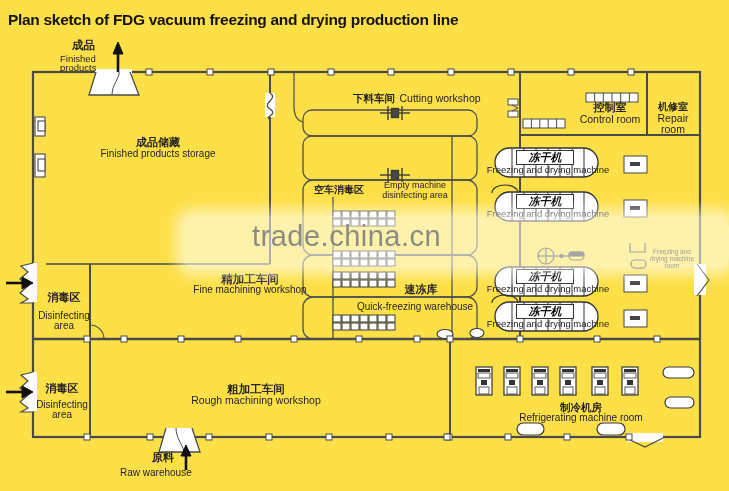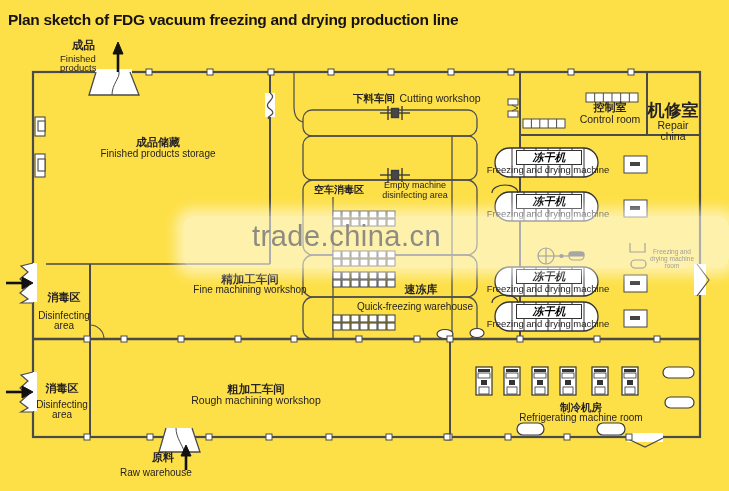--- a/index.html
+++ b/index.html
@@ -5,21 +5,21 @@
   *{margin:0;padding:0;box-sizing:border-box}
   html,body{background:#fff}
   body{width:729px;height:491px;font-family:"Liberation Sans",sans-serif}
   #canvas{position:relative;width:729px;height:491px;background:#fde047;overflow:hidden}
   svg{position:absolute;left:0;top:0}
   .lbl{position:absolute;color:#262224;line-height:1.06;z-index:2}
   .zh{font-weight:bold;}
   .en{font-weight:normal;font-style:normal}
   .ctr{text-align:center}
   .title{left:8px;top:12px;font-size:15.5px;font-weight:bold;font-family:"Liberation Sans",sans-serif;color:#171314;letter-spacing:-0.3px}
-  .tankbox{position:absolute;width:66px;height:15px;border:1px solid #333;background:#fff;
+  .tankbox{position:absolute;width:58px;height:15px;border:1px solid #333;background:#fff;
            font-size:11px;font-weight:bold;font-style:italic;text-align:center;line-height:13px;z-index:2}
   .wm-band{position:absolute;left:183px;top:216px;width:546px;height:52px;
            background:rgba(255,255,255,0.55);border-radius:10px;z-index:3;
            box-shadow:0 0 12px 8px rgba(255,255,255,0.5)}
   .wm-text{position:absolute;left:252px;top:220px;font-size:29px;color:rgba(125,125,125,0.88);
            letter-spacing:0.5px;z-index:4;font-family:"Liberation Sans",sans-serif}
 </style>
 </head>
 <body>
 
@@ -323,22 +323,22 @@
   <div class="lbl en ctr" style="left:374px;top:181px;width:82px;font-size:9px;line-height:9.5px">
     <div>Empty machine</div>
     <div>disinfecting area</div>
   </div>
 
   <div class="lbl ctr" style="left:575px;top:102px;width:70px">
     <div class="zh" style="font-size:11px">控制室</div>
     <div class="en" style="font-size:10.5px">Control room</div>
   </div>
   <div class="lbl ctr" style="left:645px;top:102px;width:56px">
-    <div class="zh" style="font-size:17px">机修室</div>
-    <div class="en" style="font-size:10.5px">Repair china</div>
+    <div class="zh" style="font-size:10px">机修室</div>
+    <div class="en" style="font-size:10.5px">Repair room</div>
   </div>
 
   <div class="tankbox" style="left:516px;top:150px">冻干机</div>
   <div class="lbl en ctr" style="left:484px;top:165px;width:128px;font-size:9.5px">Freezing and drying machine</div>
   <div class="tankbox" style="left:516px;top:194px">冻干机</div>
   <div class="lbl en ctr" style="left:484px;top:209px;width:128px;font-size:9.5px">Freezing and drying machine</div>
   <div class="tankbox" style="left:516px;top:269px">冻干机</div>
   <div class="lbl en ctr" style="left:484px;top:284px;width:128px;font-size:9.5px">Freezing and drying machine</div>
   <div class="tankbox" style="left:516px;top:304px">冻干机</div>
   <div class="lbl en ctr" style="left:484px;top:319px;width:128px;font-size:9.5px">Freezing and drying machine</div>

